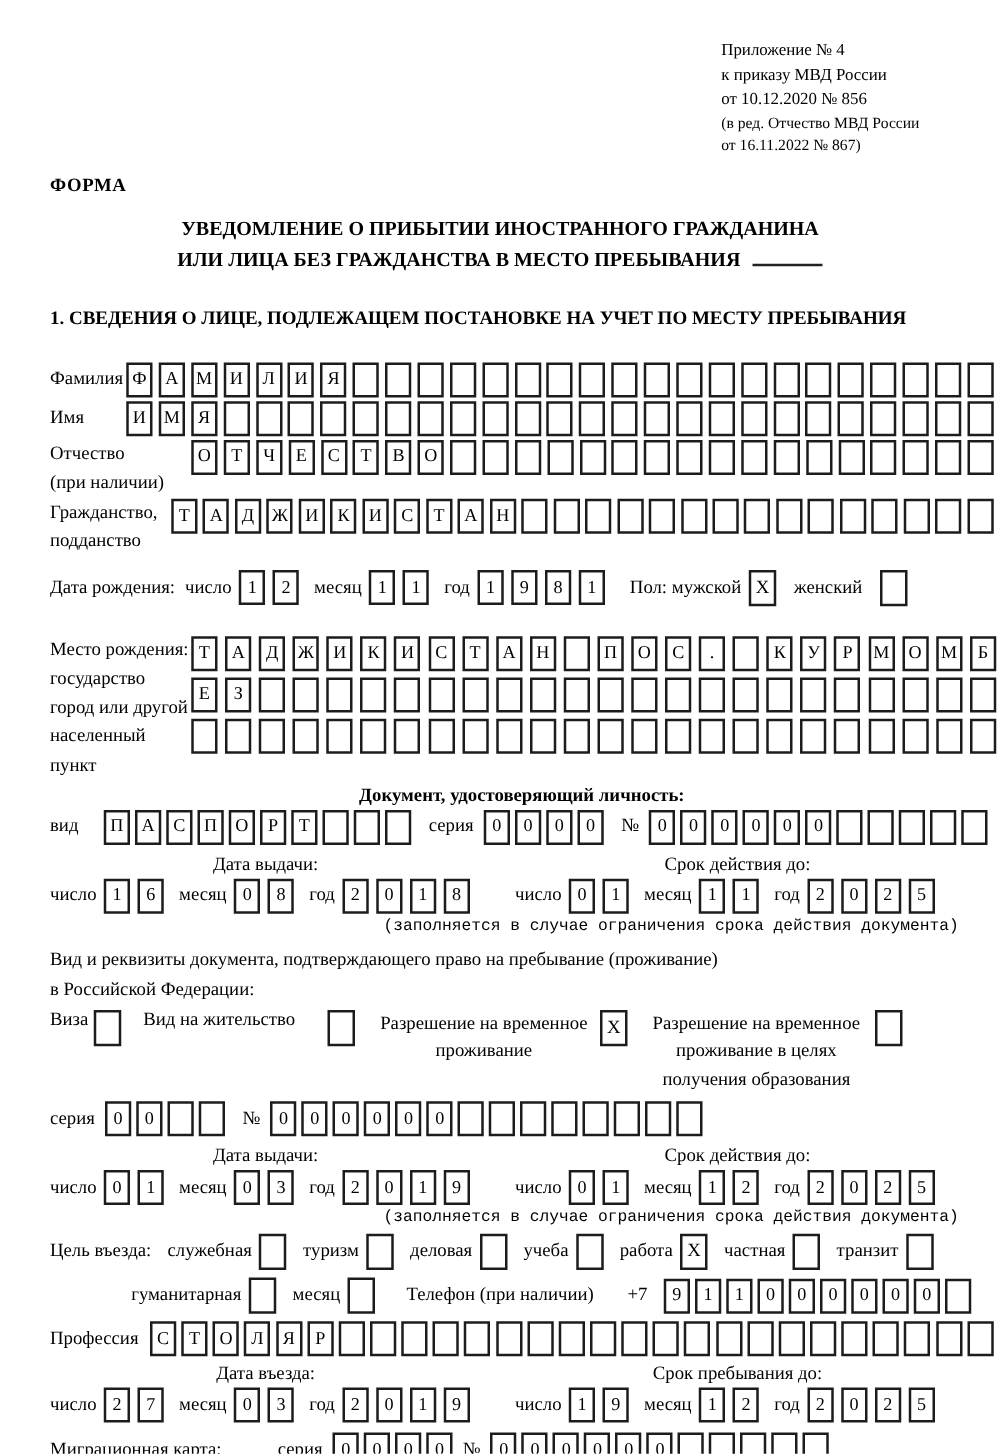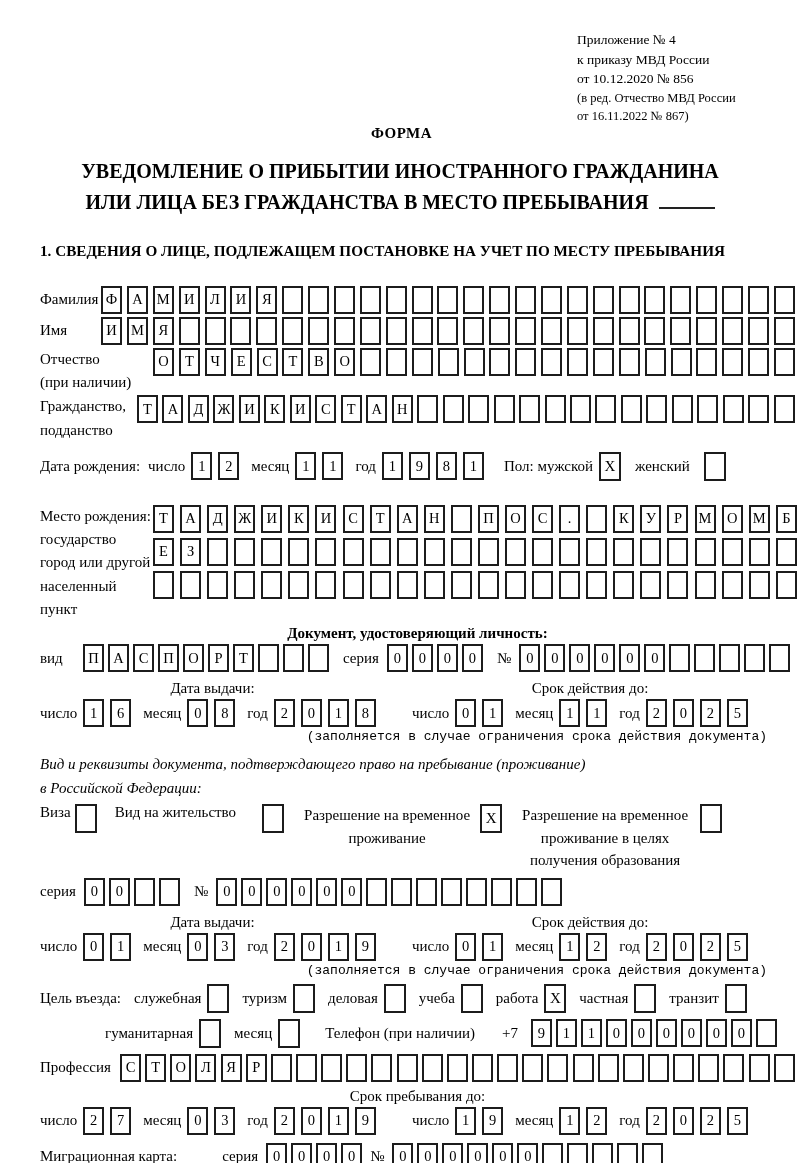--- a/index.html
+++ b/index.html
@@ -3,24 +3,24 @@
 <meta charset="utf-8">
 <style>
   html,body{margin:0;padding:0;background:#fff;}
   body{width:800px;height:1163px;overflow:hidden;color:#000;
        font-family:"Liberation Serif","DejaVu Serif",serif;font-size:15px;}
   .page{box-sizing:border-box;width:800px;height:1163px;padding:30px 5px 0 40px;}
 
   
   .hdr{margin-left:537px;font-size:13.5px;line-height:1.45;}
   .hdr .ed{font-size:12.5px;}
-  .forma{font-weight:bold;font-size:15px;text-align:center;padding-right:32px;letter-spacing:.5px;}
+  .forma{font-weight:bold;font-size:15px;text-align:left;padding-right:32px;margin-top:16px;letter-spacing:.5px;}
 
   
-  .title{text-align:center;font-weight:bold;font-size:20px;line-height:1.55;margin-top:14px;margin-right:35px;}
+  .title{text-align:center;font-weight:bold;font-size:16px;line-height:1.55;margin-top:14px;margin-right:35px;}
   .blank-line{display:inline-block;width:56px;border-bottom:2.5px solid #222;height:14px;margin-left:10px;}
 
   .sec-head{font-weight:bold;font-size:15.2px;margin-top:24px;}
 
   
   .cell{box-sizing:border-box;flex:none;width:21px;height:28px;border:2px solid #1c1c1c;
         display:inline-flex;align-items:center;justify-content:center;font-size:14.5px;background:#fff;}
   .cells{display:flex;gap:4px;}
   .cells.st{justify-content:space-between;gap:0;}
   .cw696{width:696px}.cw660{width:660px}.cw644{width:644px}.cw677{width:677px}
@@ -404,21 +404,21 @@
       <div class="cells">
           <span class="cell">2</span>
           <span class="cell">0</span>
           <span class="cell">2</span>
           <span class="cell">5</span>
         </div>
     </div>
   </div>
   <div class="footnote">(заполняется в случае ограничения срока действия документа)</div>
 
-  <div style="margin-top:8px;line-height:1.6;font-style:italic;">
+  <div style="margin-top:8px;line-height:1.6;">
     <div>Вид и реквизиты документа, подтверждающего право на пребывание (проживание)</div>
     <div>в Российской Федерации:</div>
   </div>
 
   <div class="frow top" style="margin-top:4px;">
     <span>Виза</span>
     <span class="cbox" style="margin-left:4px;"></span>
     <span style="margin-left:18px;">Вид на жительство</span>
     <span class="cbox" style="margin-left:26px;"></span>
     <div class="ctr" style="margin-left:20px;">
@@ -590,20 +590,21 @@
         <span class="cell"></span>
         <span class="cell"></span>
         <span class="cell"></span>
         <span class="cell"></span>
         <span class="cell"></span>
         <span class="cell"></span>
       </div>
   </div>
 
   <div class="dualhead" style="margin-top:6px;">
+    <div class="dh-l">Дата въезда:</div>
     <div class="dh-r">Срок пребывания до:</div>
   </div>
   <div class="dualcells">
     <div class="dg dc-l">
       <span class="lab first">число</span>
       <div class="cells">
           <span class="cell">2</span>
           <span class="cell">7</span>
         </div>
       <span class="lab">месяц</span>

